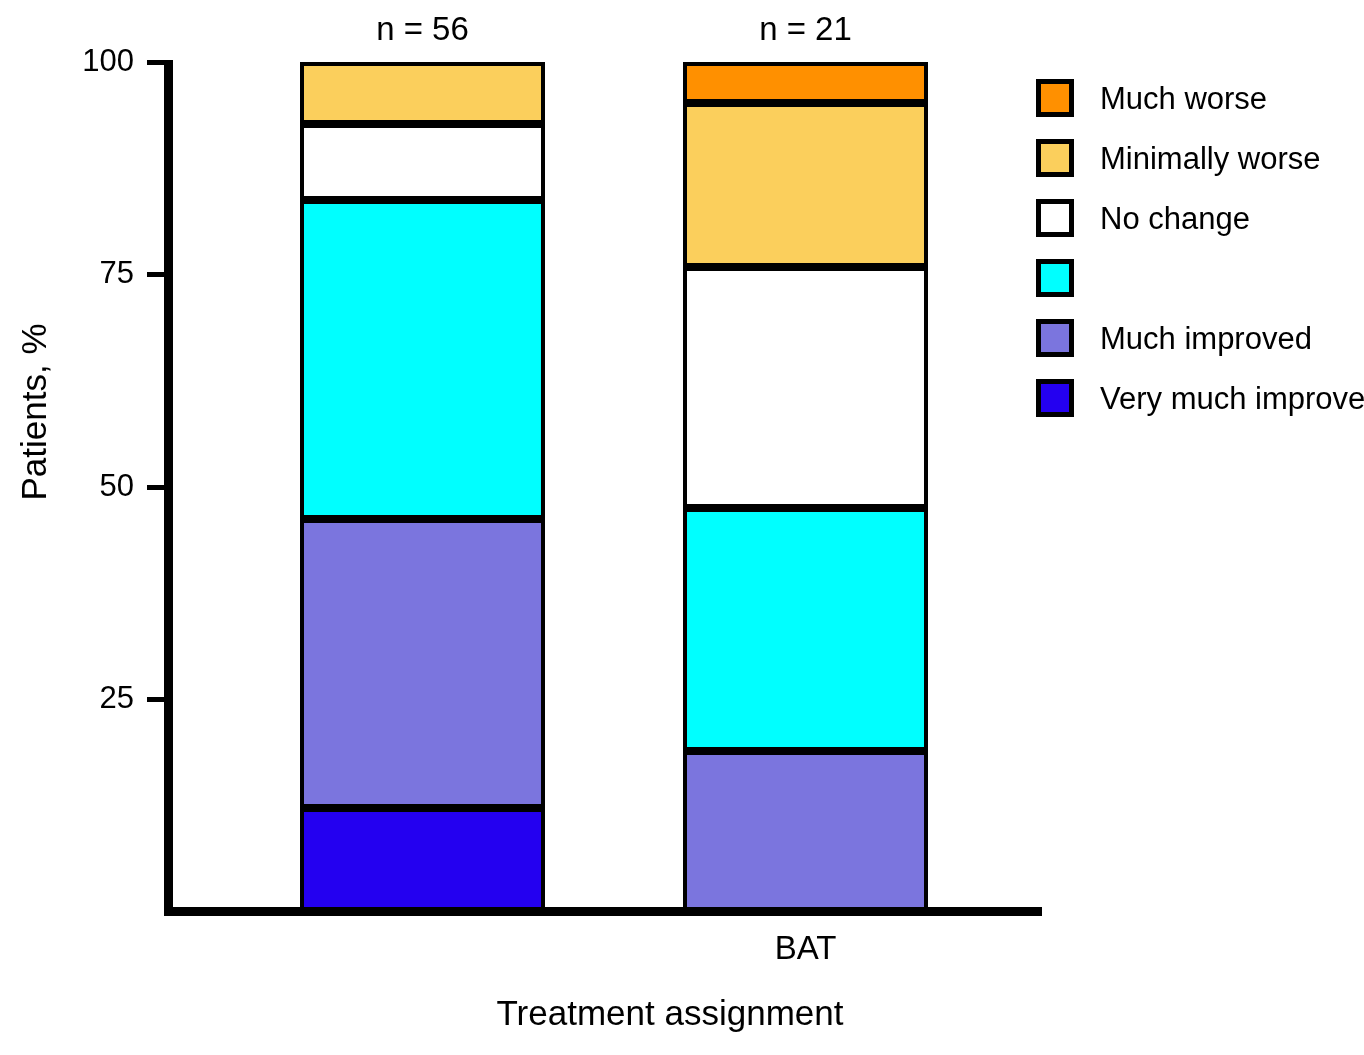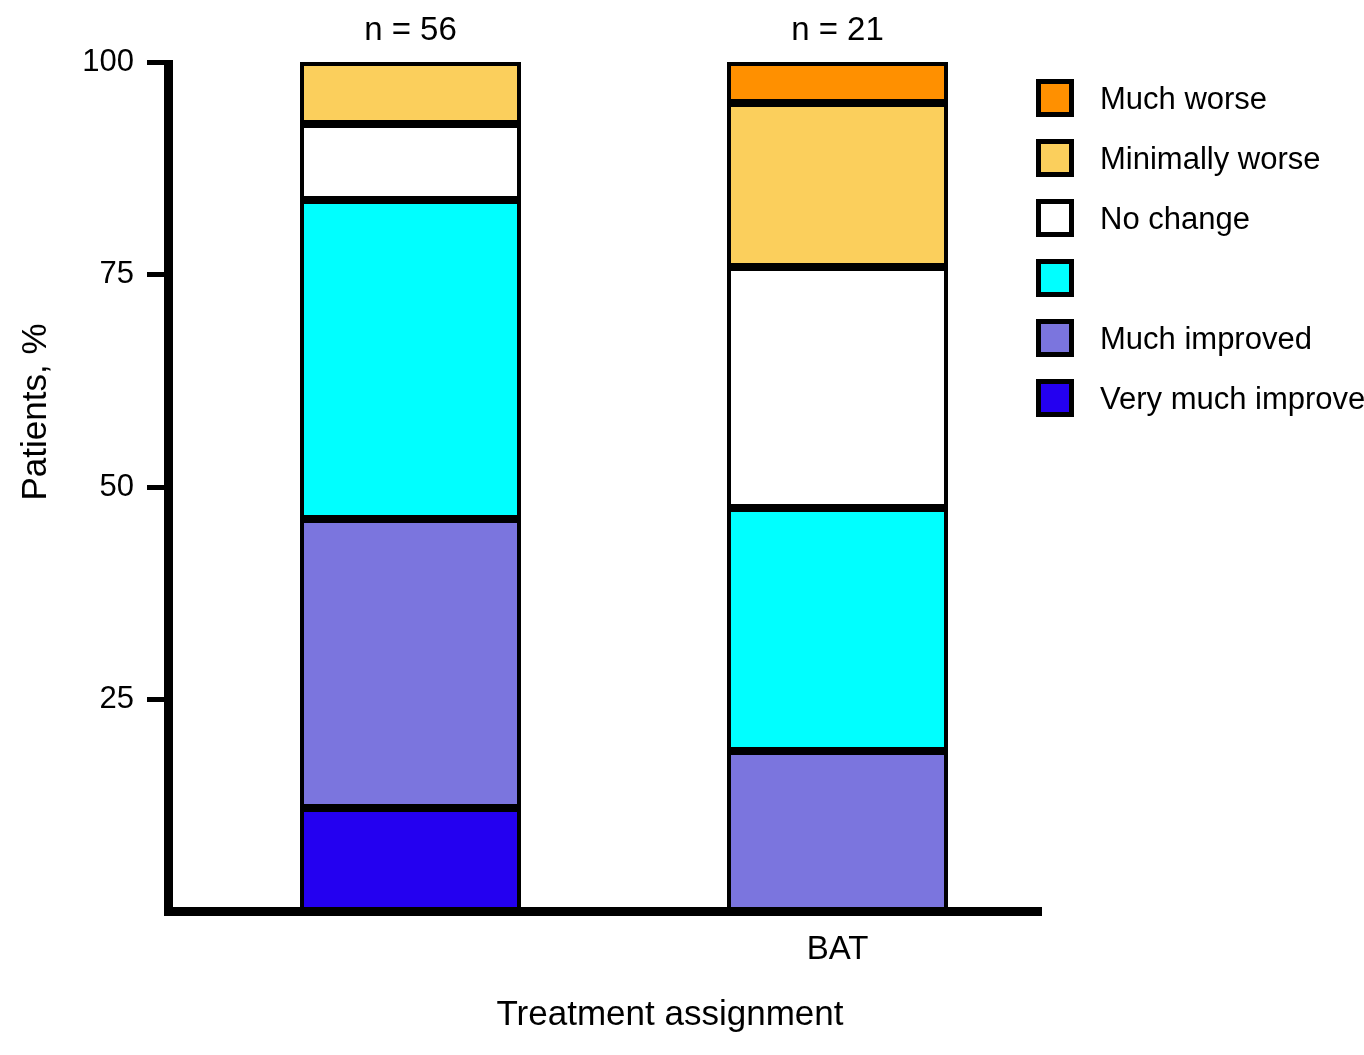--- a/index.html
+++ b/index.html
@@ -86,20 +86,21 @@
     top: -17px;
     width: 82px;
     text-align: right;
     font-size: 31px;
     line-height: 32px;
   }
 
   
   .bar-group {
     position: absolute;
+    padding-left: 24px;
   }
   .seg {
     position: absolute;
     box-sizing: border-box;
     border: 4px solid #000000;
     left: 0;
     width: 100%;
   }
   .bar-n-label {
     position: absolute;
@@ -178,21 +179,21 @@
 
   <div id="bars">
       <div class="bar-group" style="left: 300px; top: 62px; width: 221px; height: 849px;">
         <div class="bar-n-label">n = 56</div>
         <div class="seg" style="top: 746.271px; height: 102.729px; background: rgb(36, 0, 240);"></div>
         <div class="seg" style="top: 456.762px; height: 289.509px; background: rgb(123, 117, 222);"></div>
         <div class="seg" style="top: 138.387px; height: 318.375px; background: rgb(0, 255, 255);"></div>
         <div class="seg" style="top: 61.977px; height: 76.41px; background: rgb(255, 255, 255);"></div>
         <div class="seg" style="top: -2.13163e-14px; height: 61.977px; background: rgb(251, 207, 92);"></div>
       </div>
-      <div class="bar-group" style="left: 727px; top: 62px; width: 221px; height: 849px;">
+      <div class="bar-group" style="left: 683px; top: 62px; width: 221px; height: 849px;">
         <div class="bar-n-label">n = 21</div>
         <div class="seg" style="top: 688.539px; height: 160.461px; background: rgb(123, 117, 222);"></div>
         <div class="seg" style="top: 445.725px; height: 242.814px; background: rgb(0, 255, 255);"></div>
         <div class="seg" style="top: 204.609px; height: 241.116px; background: rgb(255, 255, 255);"></div>
         <div class="seg" style="top: 40.752px; height: 163.857px; background: rgb(251, 207, 92);"></div>
         <div class="seg" style="top: -4.9738e-14px; height: 40.752px; background: rgb(255, 144, 0);"></div>
         <div class="bar-cat-label" style="top: 867px;">BAT</div>
       </div>
     </div>
 

